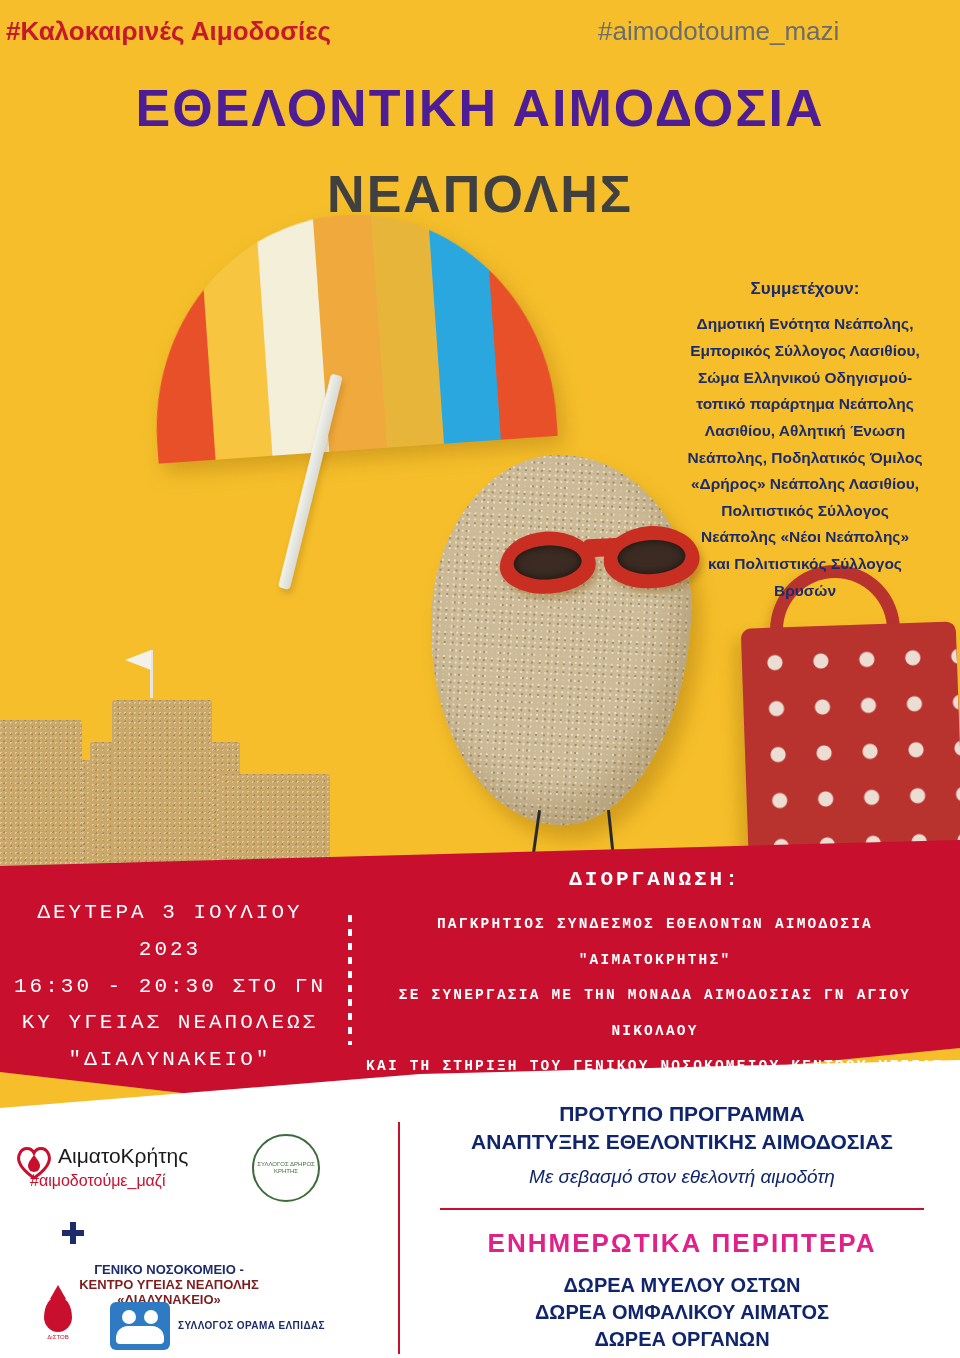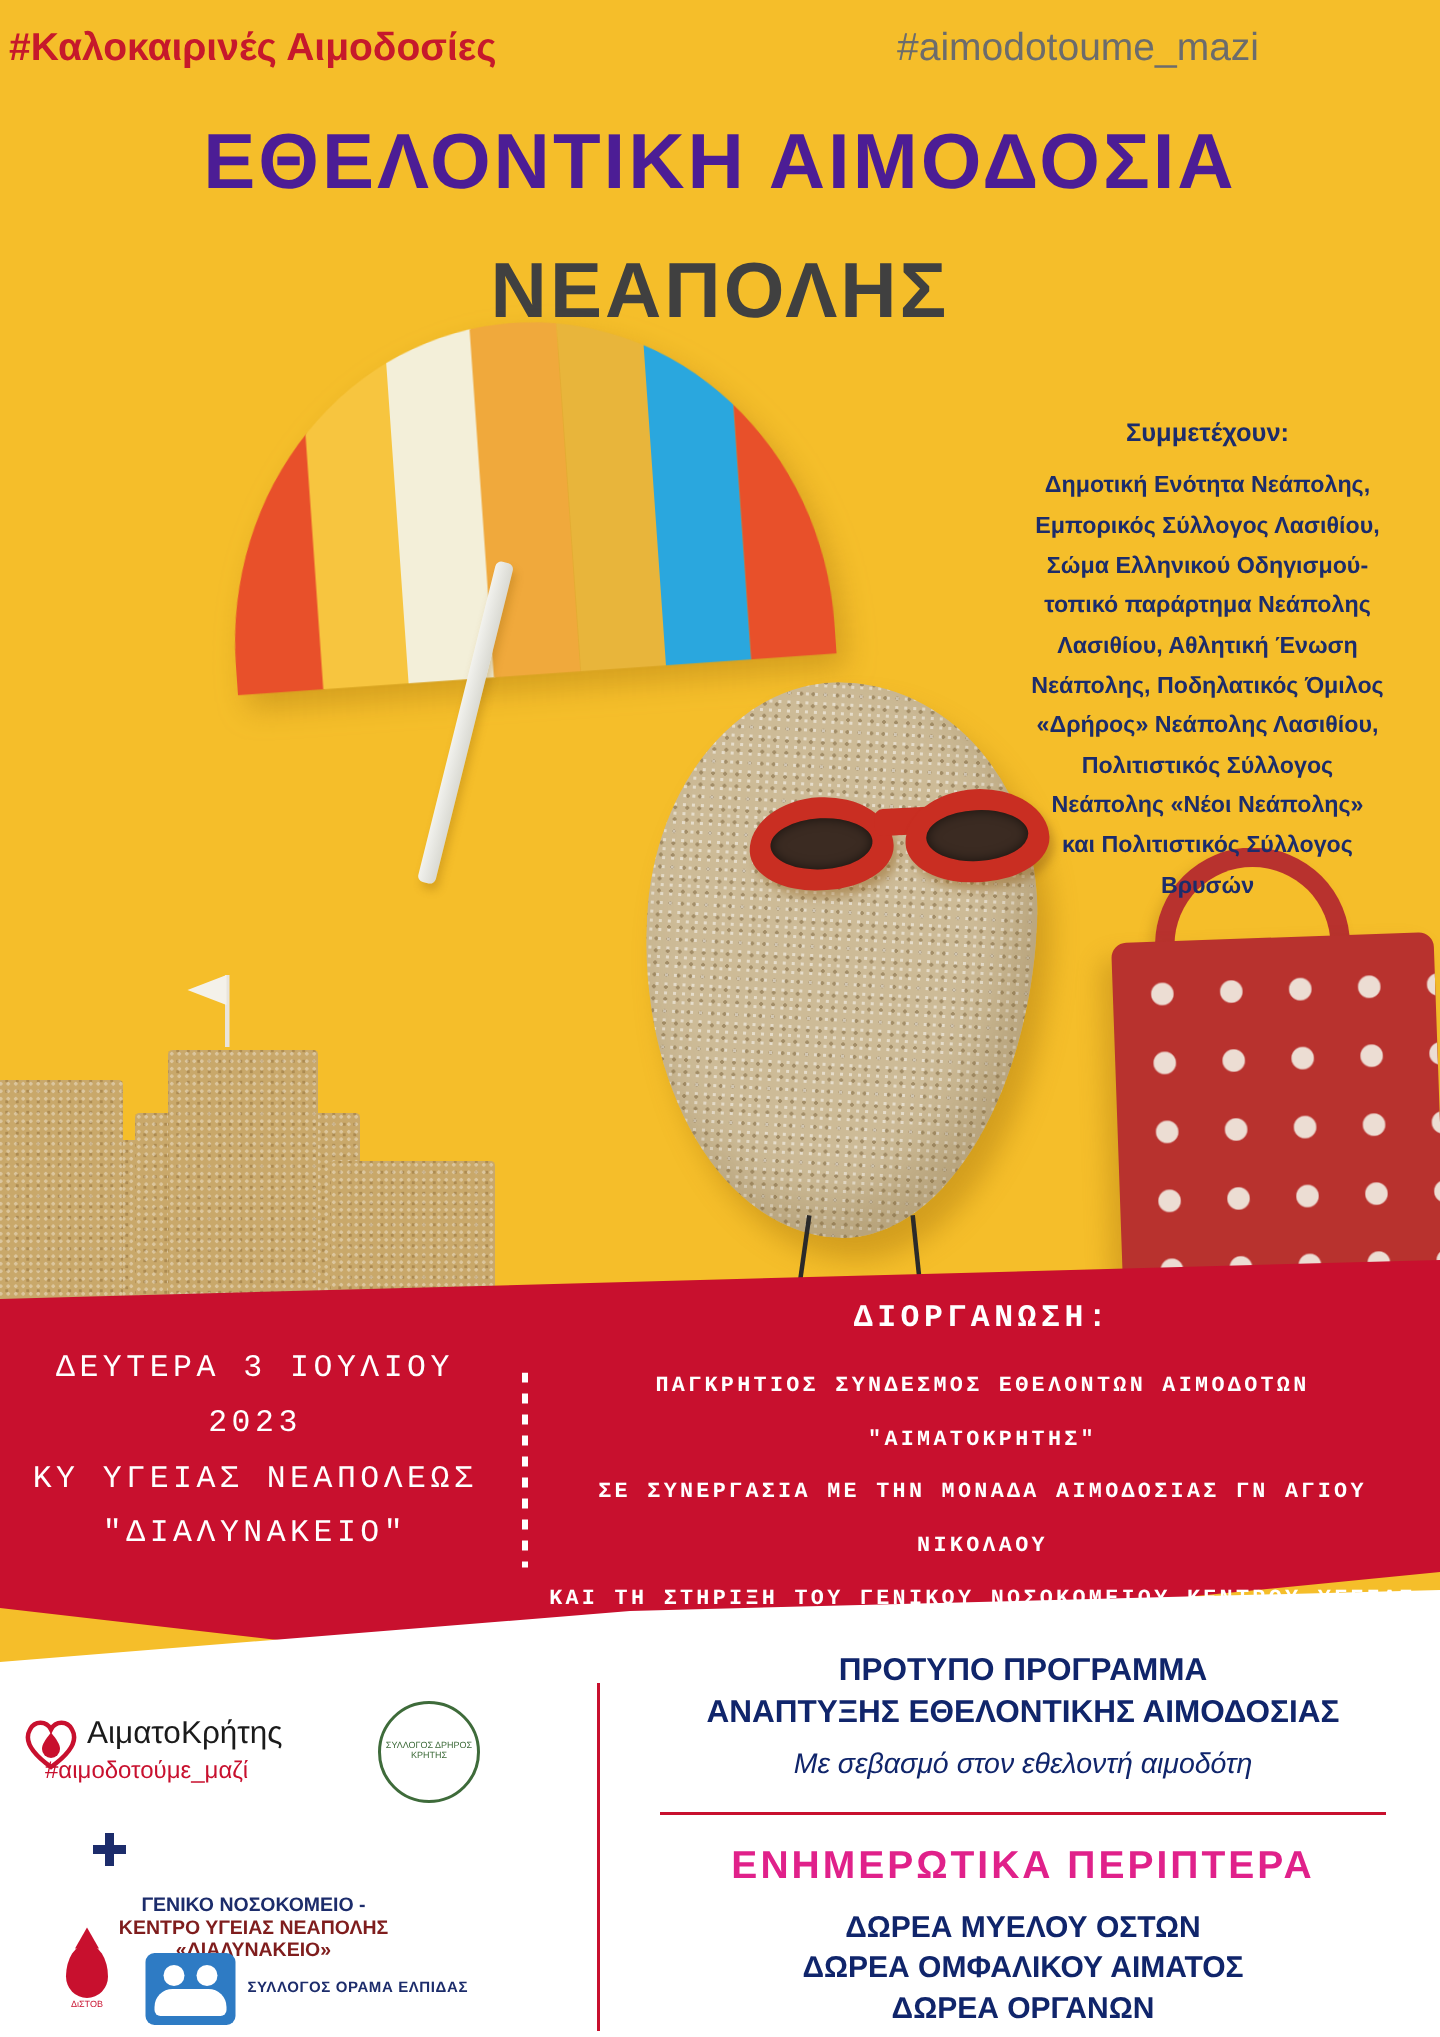--- a/index.html
+++ b/index.html
@@ -255,21 +255,21 @@
     background: #C8102E; border-radius: 50% 50% 50% 50% / 60% 60% 40% 40%;
     transform: rotate(0deg);
   }
   .drop-shape::before {
     content:""; position:absolute; left: 6px; top: -11px;
     border-left: 8px solid transparent; border-right: 8px solid transparent;
     border-bottom: 14px solid #C8102E;
   }
   .drop-label { position: absolute; left: 0; top: 38px; width: 44px; text-align: center; font-size: 6px; color: #C8102E; }
 
-  .orama { position: absolute; left: 97px; top: 182px; width: 220px; height: 54px; }
+  .orama { position: absolute; left: 110px; top: 182px; width: 220px; height: 54px; }
   .orama-mark { position: absolute; left: 0; top: 2px; width: 60px; height: 48px; background: #2E7BC4; border-radius: 6px; }
   .orama-mark::before {
     content: ""; position: absolute; left: 12px; top: 8px; width: 14px; height: 14px;
     background: #fff; border-radius: 50%;
     box-shadow: 22px 0 0 #fff;
   }
   .orama-mark::after {
     content: ""; position: absolute; left: 6px; top: 24px; width: 48px; height: 18px;
     background: #fff; border-radius: 12px 12px 4px 4px;
   }
@@ -338,29 +338,30 @@
     <div>Νεάπολης «Νέοι Νεάπολης»</div>
     <div>και Πολιτιστικός Σύλλογος</div>
     <div>Βρυσών</div>
   </div>
 
   <div class="red-band"></div>
 
   <div class="event-info">
     <div>ΔΕΥΤΕΡΑ 3 ΙΟΥΛΙΟΥ</div>
     <div>2023</div>
+    <div>16:30 - 20:30 ΣΤΟ ΓΝ</div>
     <div>ΚΥ ΥΓΕΙΑΣ ΝΕΑΠΟΛΕΩΣ</div>
     <div>"ΔΙΑΛΥΝΑΚΕΙΟ"</div>
   </div>
 
   <div class="dotline"></div>
 
   <div class="org-block">
     <div class="org-title">ΔΙΟΡΓΑΝΩΣΗ:</div>
-    <div class="org-line">ΠΑΓΚΡΗΤΙΟΣ ΣΥΝΔΕΣΜΟΣ ΕΘΕΛΟΝΤΩΝ ΑΙΜΟΔΟΤΩΝ  "ΑΙΜΑΤΟΚΡΗΤΗΣ"</div>
+    <div class="org-line">ΠΑΓΚΡΗΤΙΟΣ ΣΥΝΔΕΣΜΟΣ ΕΘΕΛΟΝΤΩΝ ΑΙΜΟΔΟΣΙΑ  "ΑΙΜΑΤΟΚΡΗΤΗΣ"</div>
     <div class="org-line">ΣΕ ΣΥΝΕΡΓΑΣΙΑ ΜΕ ΤΗΝ ΜΟΝΑΔΑ ΑΙΜΟΔΟΣΙΑΣ ΓΝ ΑΓΙΟΥ ΝΙΚΟΛΑΟΥ</div>
     <div class="org-line">ΚΑΙ ΤΗ ΣΤΗΡΙΞΗ ΤΟΥ ΓΕΝΙΚΟΥ ΝΟΣΟΚΟΜΕΙΟΥ ΚΕΝΤΡΟΥ ΥΓΕΙΑΣ</div>
     <div class="org-line">ΝΕΑΠΟΛΗΣ "ΔΙΑΛΥΝΑΚΕΙΟ"</div>
   </div>
 
   <div class="white-wedge"></div>
 
   <div class="bottom"></div>
   <div class="divider-v"></div>
 

